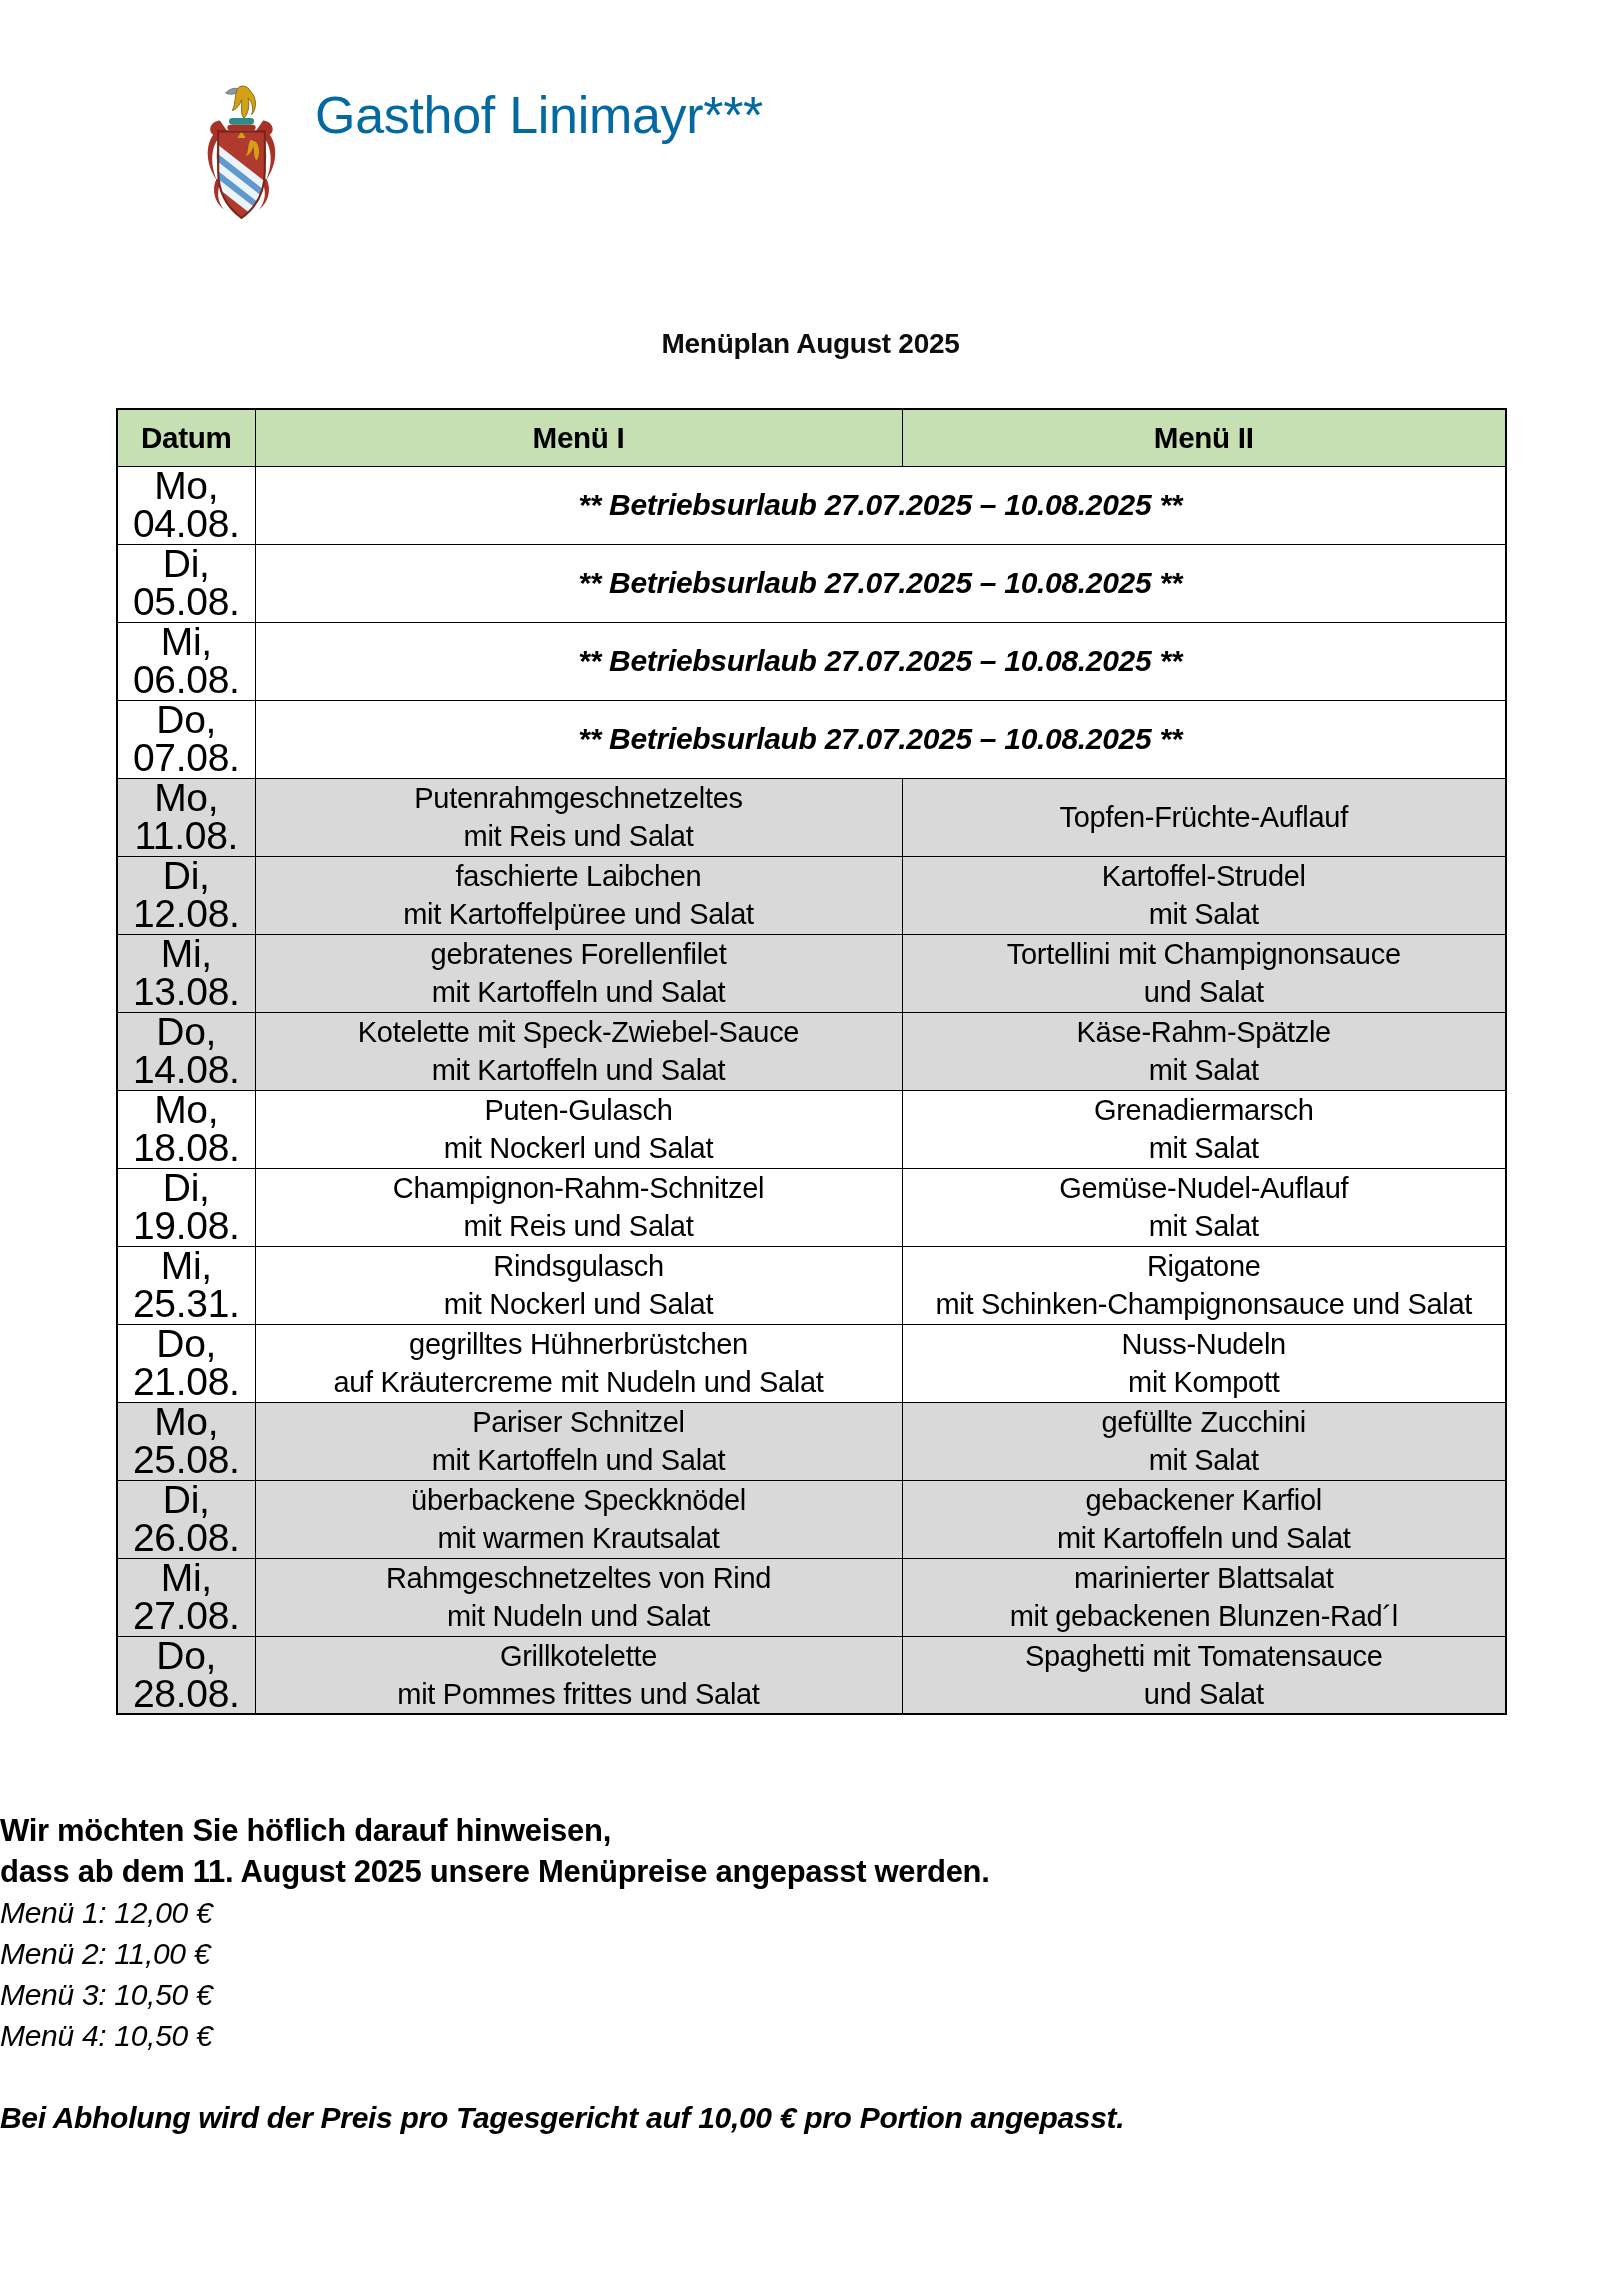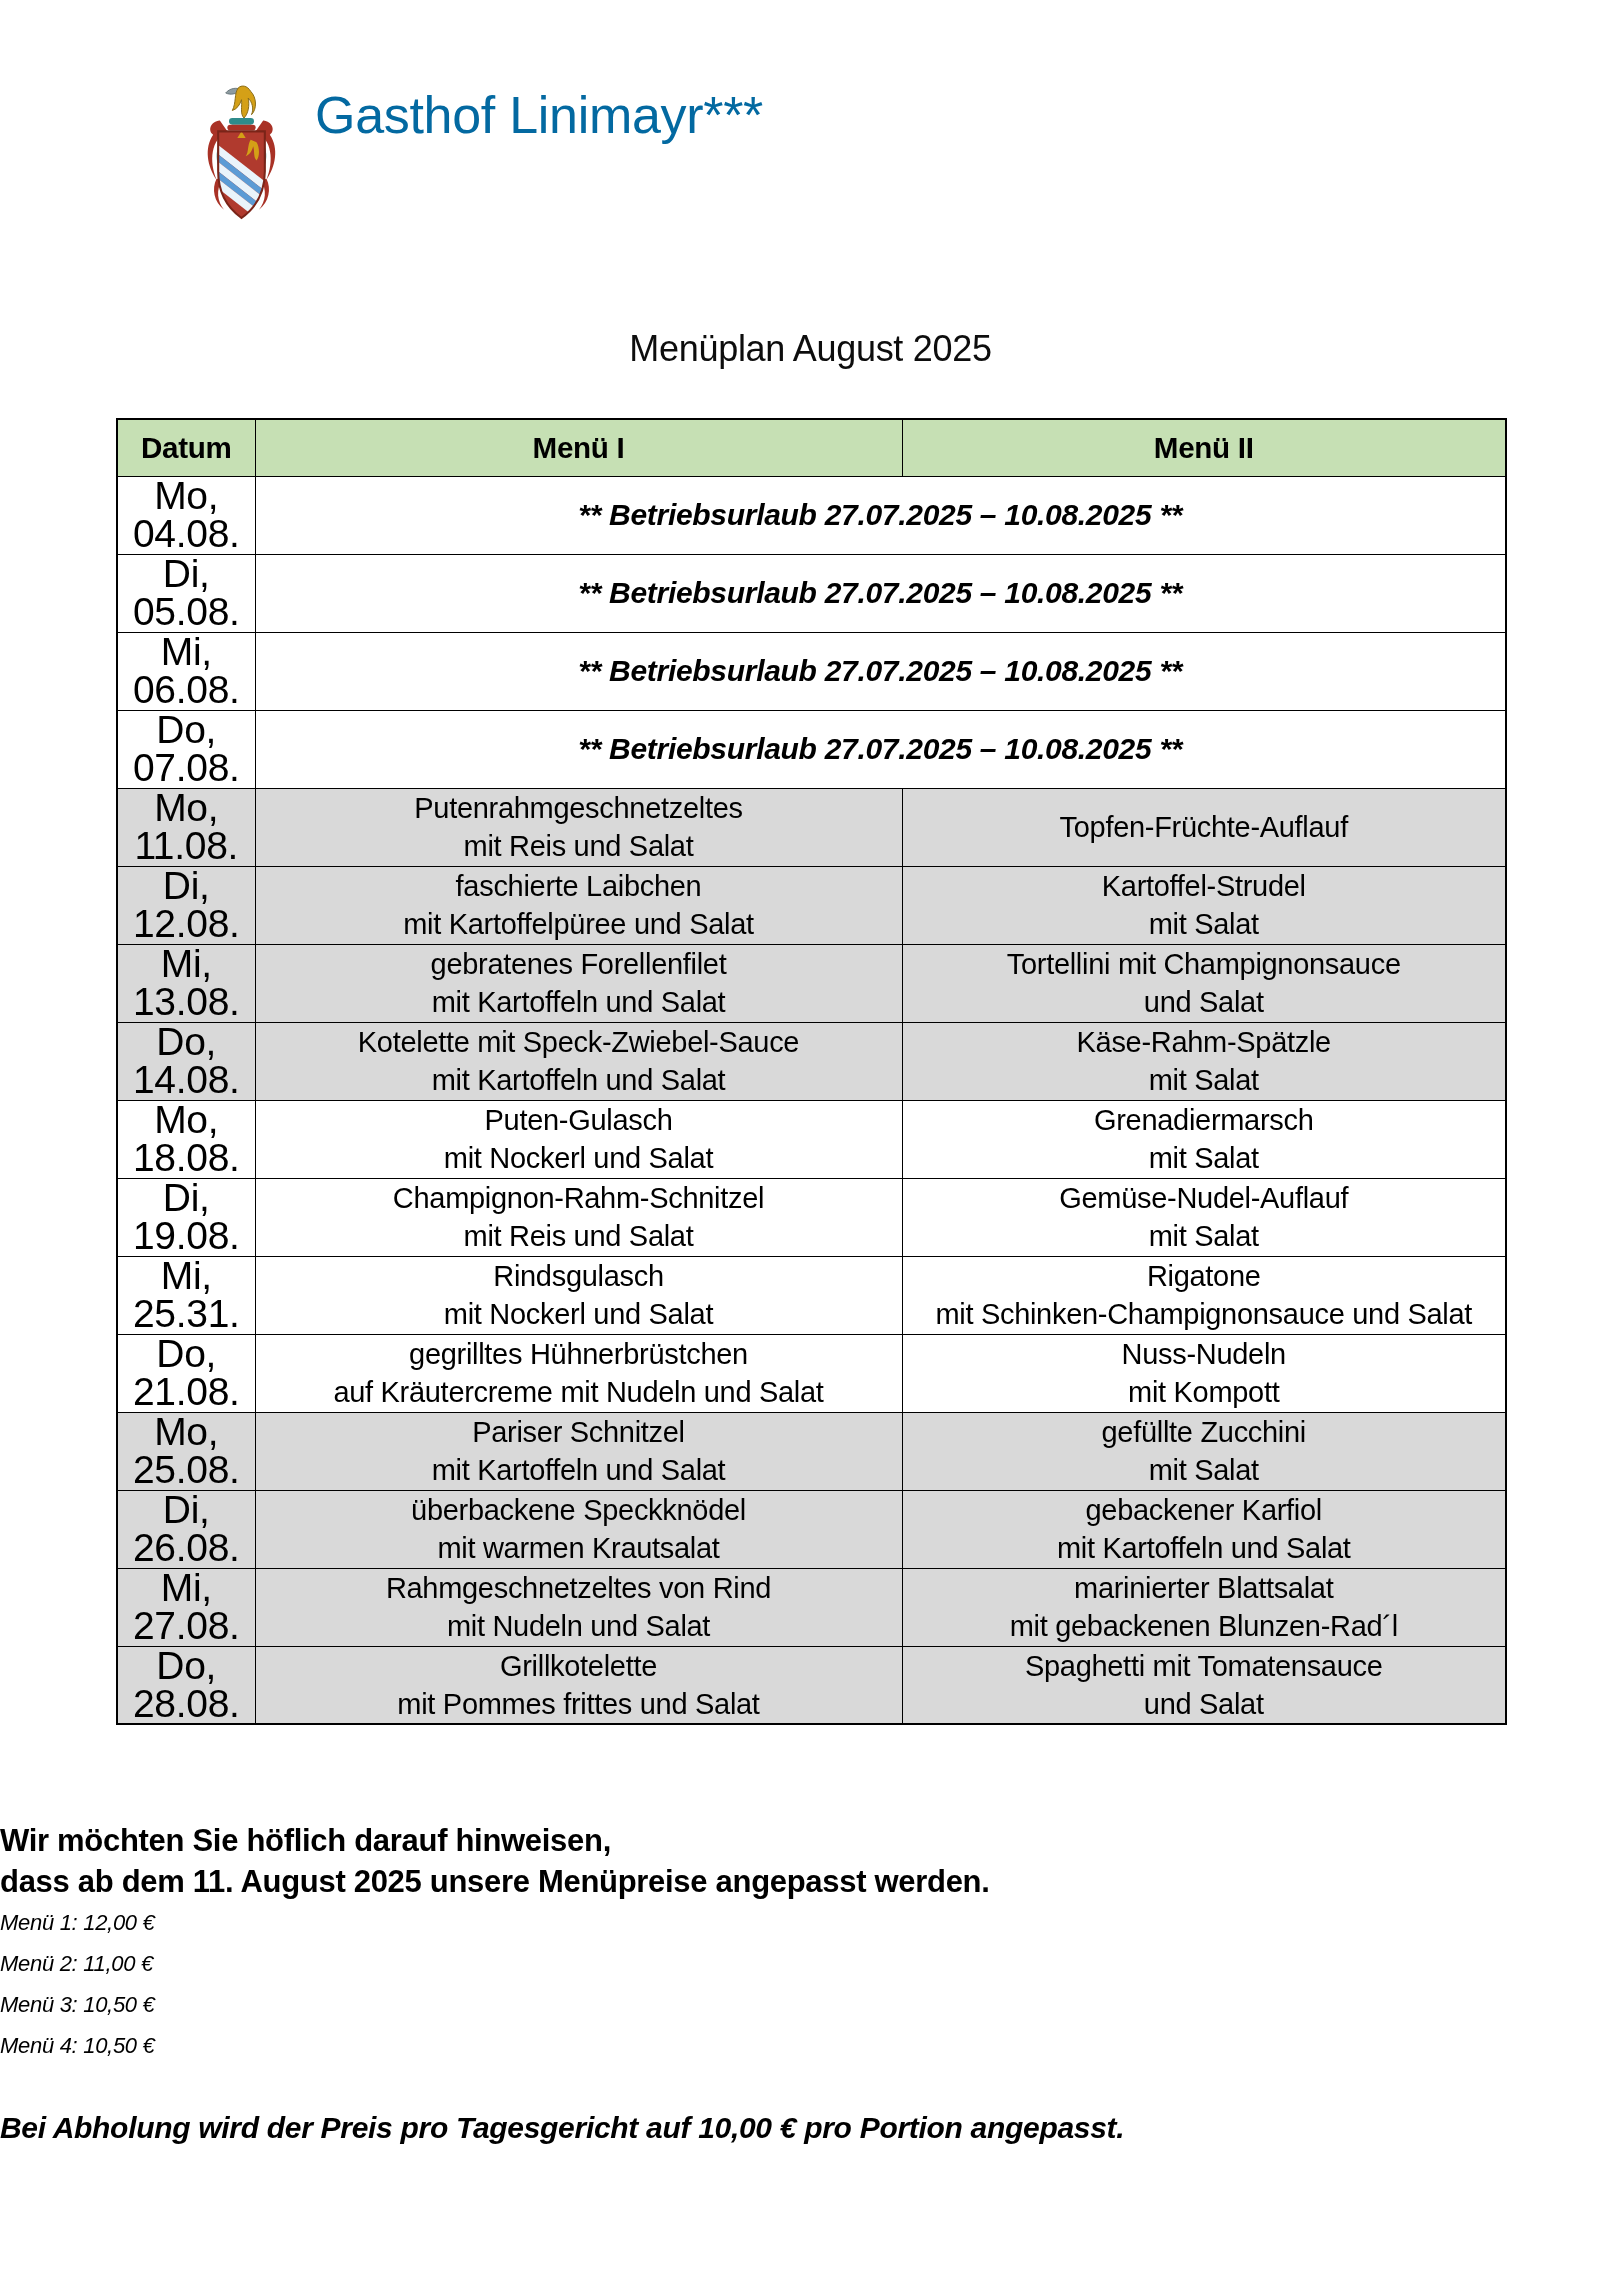--- a/index.html
+++ b/index.html
@@ -47,22 +47,22 @@
     font-size: 29px;
     font-weight: 400;
     color: #141414;
     white-space: nowrap;
   }
 
   
   .doc-title {
     margin: 91px 0 0 0;
     text-align: center;
-    font-size: 36px;
-    font-weight: 400;
+    font-size: 28px;
+    font-weight: 700;
     color: #0d0d0d;
   }
 
   
   table.menu-table {
     border-collapse: collapse;
     table-layout: fixed;
     width: 1388px;
     margin: 48px 0 0 116px;
     border: 2.7px solid var(--border-color, #000);
@@ -118,21 +118,21 @@
   .notice-bold {
     margin: 0;
     font-size: 31px;
     font-weight: 700;
     line-height: 41px;
   }
   .price-list {
     margin-top: 0;
   }
   .price-line {
-    font-size: 22px;
+    font-size: 30px;
     font-style: italic;
     font-weight: 400;
     line-height: 41px;
   }
   .pickup-note {
     margin: 41px 0 0 0;
     font-size: 30px;
     font-style: italic;
     font-weight: 700;
     line-height: 41px;

